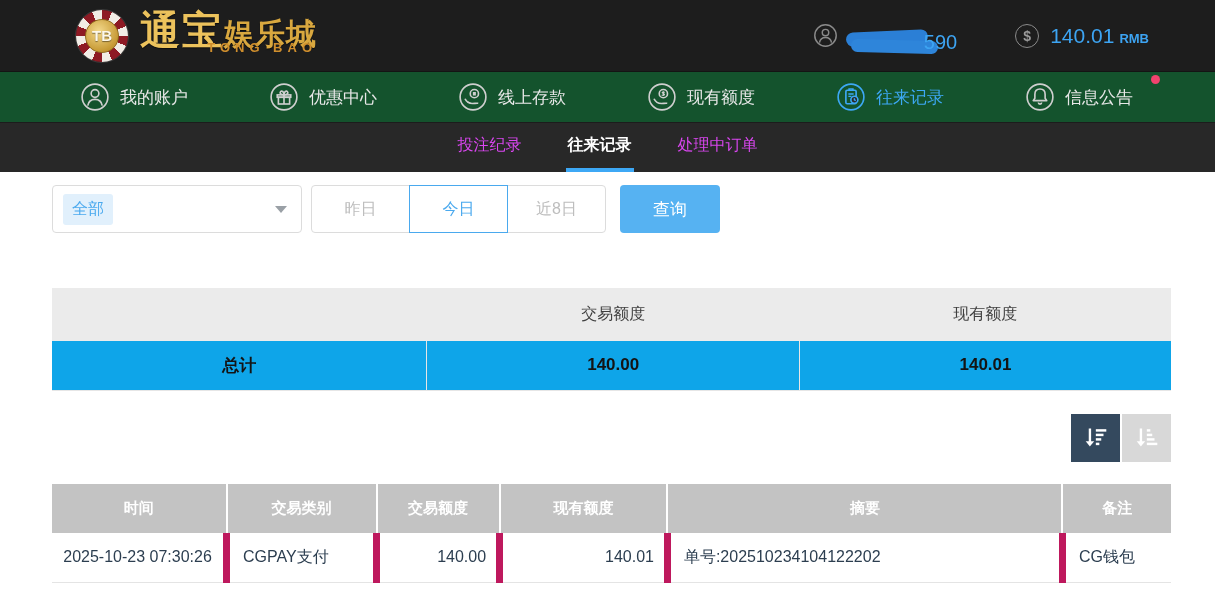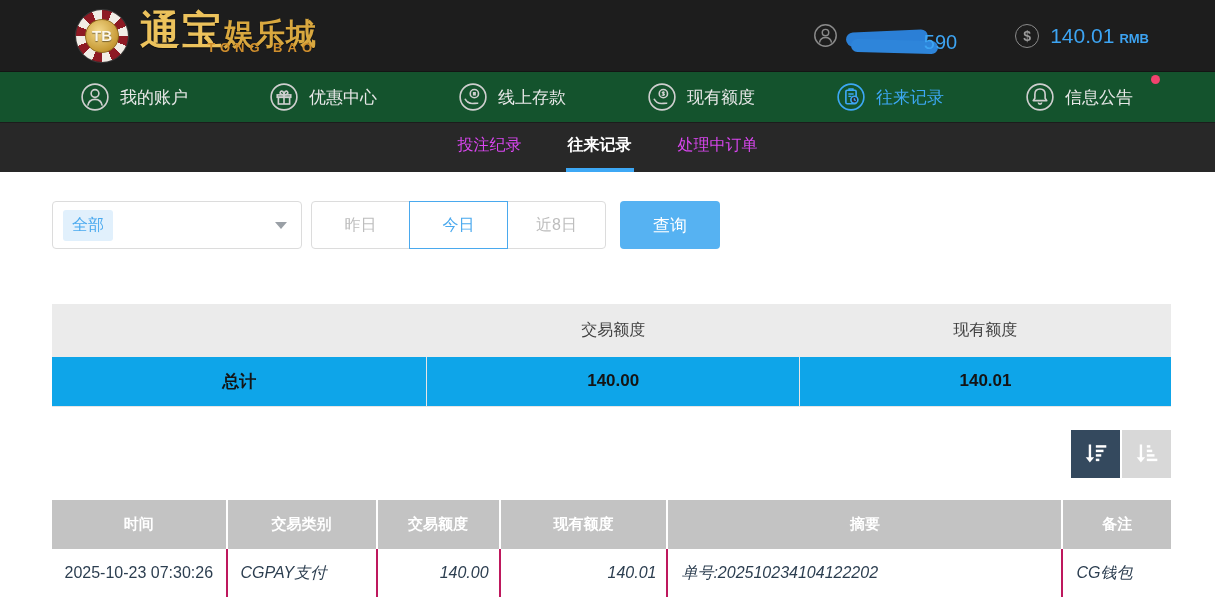--- a/index.html
+++ b/index.html
@@ -54,21 +54,21 @@
   
   .subnav { height:50px; background:#282828; border-top:1px solid #1c1c1c;
             display:flex; align-items:stretch; justify-content:center; gap:42px; }
   .subtab { display:flex; align-items:center; color:#d946ef; font-size:16px; cursor:pointer;
             border-bottom:4px solid transparent; padding:0 2px; }
   .subtab.active { color:#fff; font-weight:bold; border-bottom-color:#3da8f5; }
 
   
   .content { padding:13px 44px 0 52px; }
 
-  .filter-row { display:flex; align-items:flex-end;margin-top:16px; }
+  .filter-row { display:flex; align-items:flex-end; }
   .type-select { width:250px; height:48px; border:1px solid #dcdcdc; border-radius:4px;
             display:flex; align-items:center; padding:0 14px 0 10px; cursor:pointer; background:#fff; }
   .type-tag { background:#e1f0fc; color:#4aa9ee; font-size:16px; padding:5px 9px; border-radius:3px; }
   .caret-down { margin-left:auto; width:0; height:0; border-left:6px solid transparent; border-right:6px solid transparent;
             border-top:7px solid #9aa0a6; }
   .date-input { margin-left:13px; width:300px; height:48px; border:1px solid #dcdcdc; border-radius:4px;
             display:flex; align-items:center; padding:0 12px; cursor:pointer; background:#fff; }
   .cal-icon { width:19px; height:19px; margin:0 10px 0 10px; }
   .cal-icon svg { width:100%; height:100%; display:block; }
   .date-text { color:#9b9b9b; font-size:17px; }
@@ -95,21 +95,21 @@
   .sort-desc { background:#34495e; }
   .sort-asc { background:#d8d8d8; margin-left:2px; }
 
   
   .records-table { width:100%; border-collapse:collapse; margin-top:22px; table-layout:fixed; }
   .records-table thead td { background:#c3c3c3; color:#fff; font-weight:bold; font-size:15px; height:49px;
             text-align:center; }
   .records-table thead td + td { border-left:2px solid #fff; }
   .records-table tbody td { background:#fff; height:50px; color:#2c3e50; font-size:16px;
             border-bottom:1px solid #e4e4e4; }
-  .records-table tbody td + td { border-left:2px solid #be185d;font-style:italic; }
+  .records-table tbody td + td { border-left:7px solid #be185d; }
   .col-time   { width:15.6%; }
   .col-type   { width:13.4%; }
   .col-amount { width:11%;   }
   .col-bal    { width:15%;   }
   .col-sum    { width:35.3%; }
   .col-rem    { width:9.7%;  }
   .cell-center { text-align:center; }
   .cell-left   { text-align:left; padding-left:13px; }
   .cell-right  { text-align:right; padding-right:10px; }
 </style>

